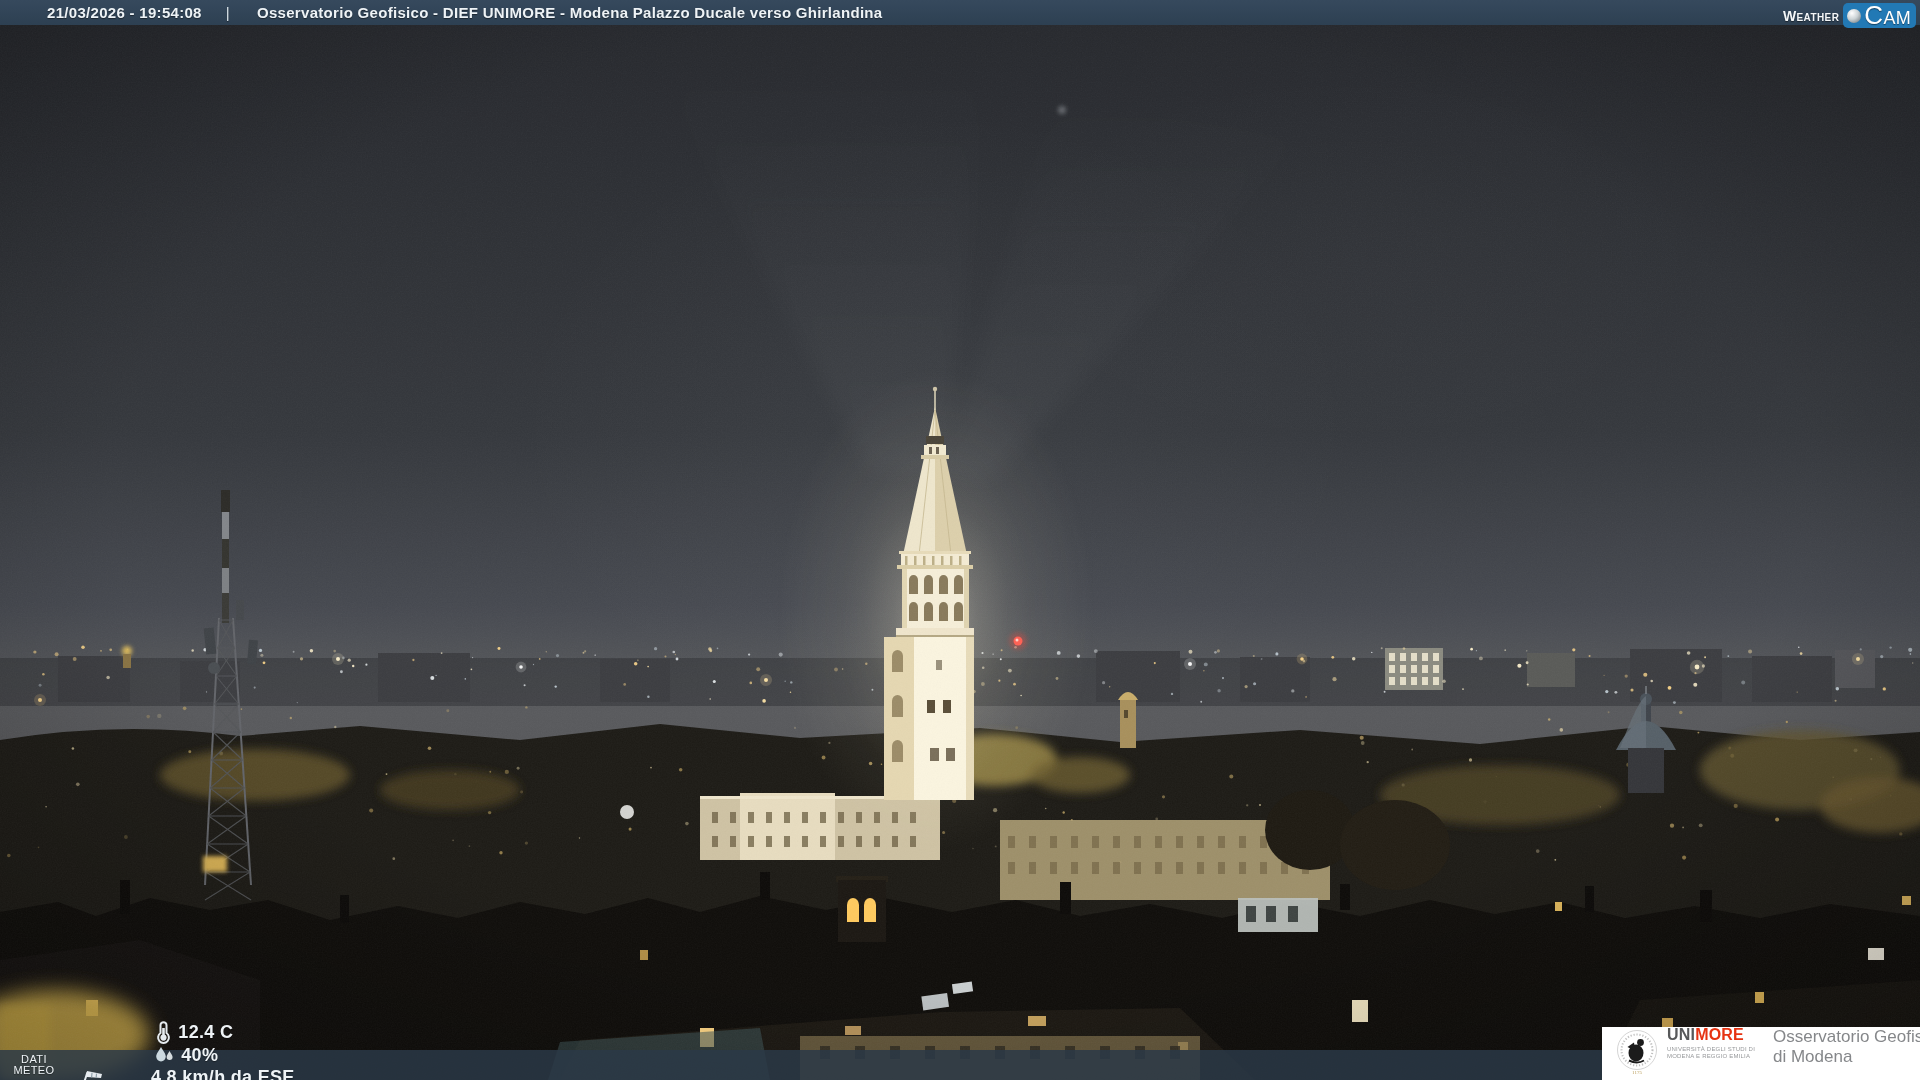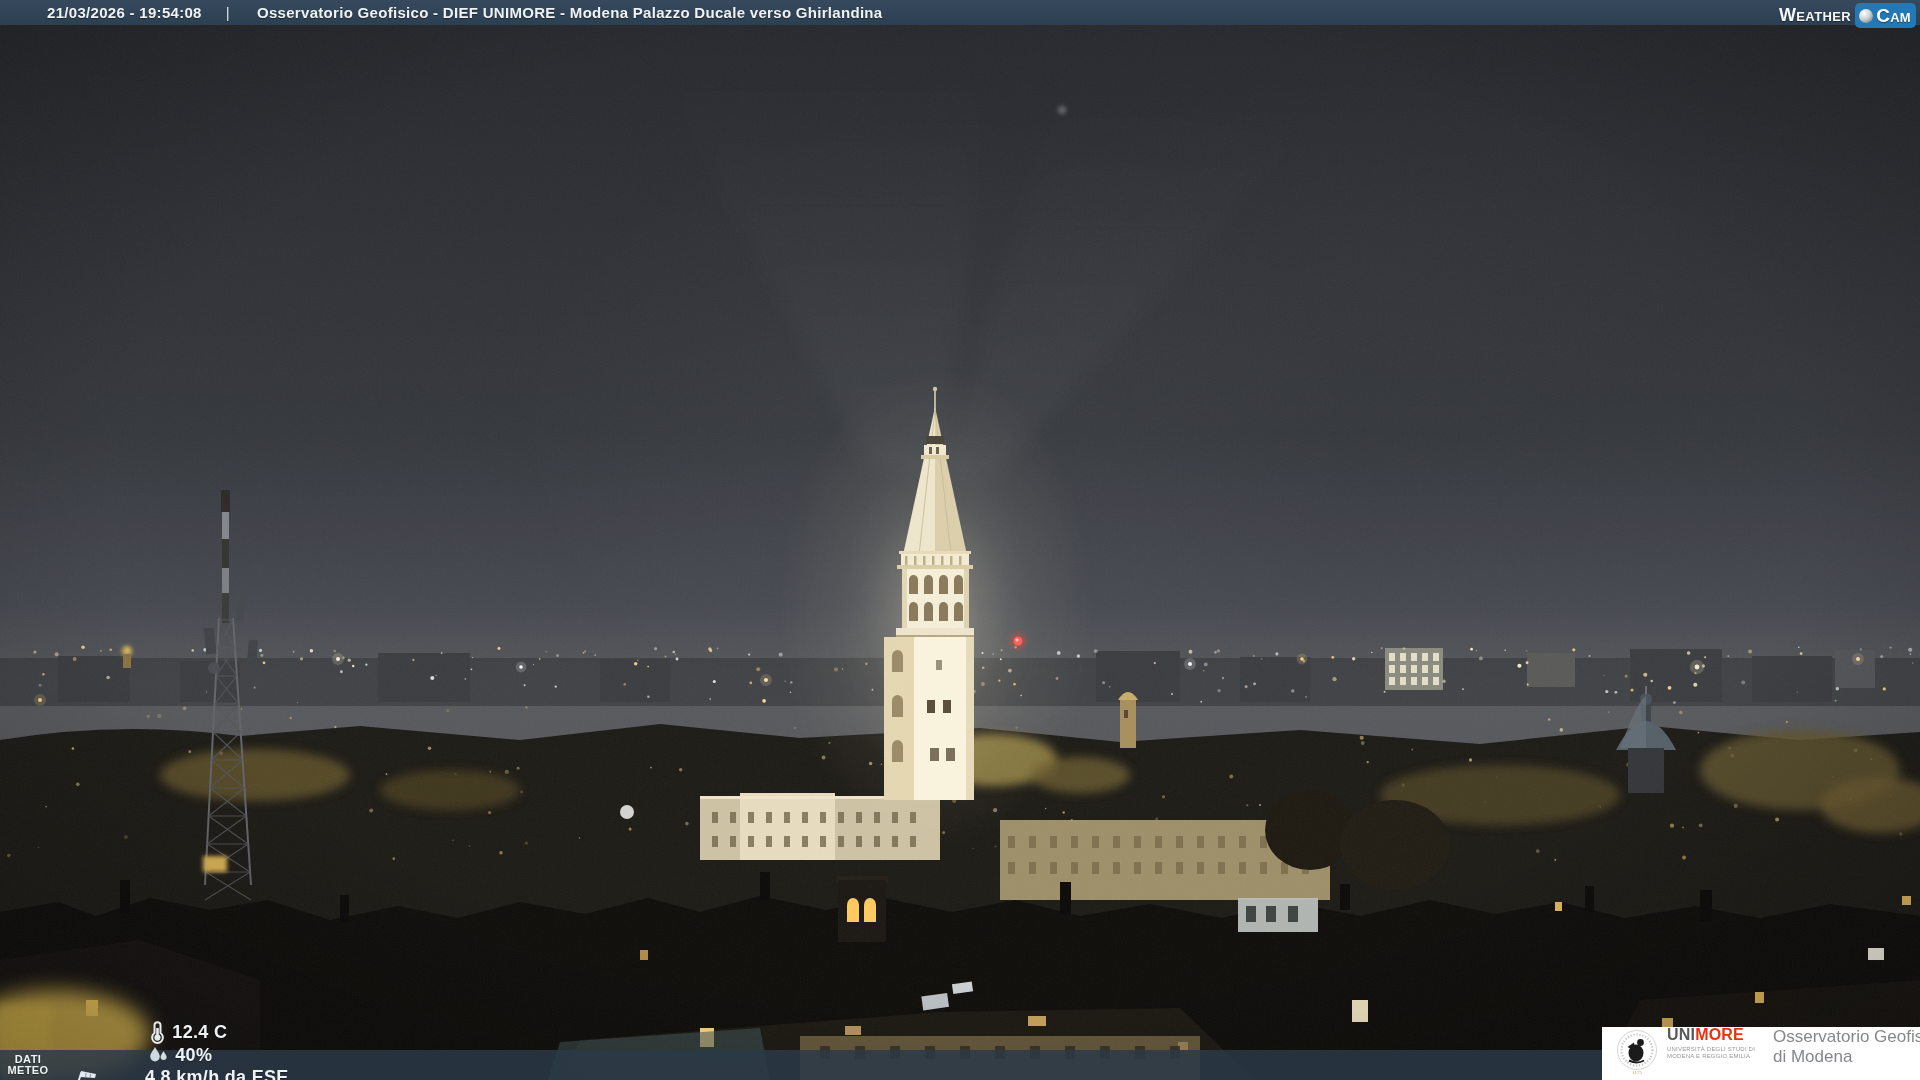--- a/index.html
+++ b/index.html
@@ -12,34 +12,34 @@
     position:absolute;top:0;left:0;right:0;height:25px;z-index:10;
     background:linear-gradient(180deg,#36495d 0%,#2d4052 100%);
     display:flex;align-items:center;
     color:#eef3f6;font-size:15px;font-weight:bold;letter-spacing:.3px;
     text-shadow:0 1px 1px rgba(0,0,0,.45);
   }
   .top-bar .ts{margin-left:47px;white-space:pre;}
   .top-bar .sep{margin:0 27px 0 24px;font-weight:normal;color:#dde6ec;}
   .top-bar .title{white-space:pre;text-align:right;}
   .wc{position:absolute;right:4px;top:3px;display:flex;align-items:center;}
-  .wc-weather{font-variant:small-caps;font-size:18px;font-weight:bold;color:#f4f7f9;letter-spacing:.4px;margin-right:4px;}
+  .wc-weather{font-variant:small-caps;font-size:14px;font-weight:bold;color:#f4f7f9;letter-spacing:.4px;margin-right:4px;}
   .wc-box{background:#2279b5;border-radius:5px;height:25px;display:inline-flex;align-items:center;padding:0 5px 0 4px;}
   .wc-globe{width:14px;height:14px;border-radius:50%;margin-right:3px;
     background:radial-gradient(circle at 35% 30%,#ffffff,#ccd3d6 45%,#8b9499 78%,#6e777c);}
-  .wc-cam{font-variant:small-caps;font-size:19px;font-weight:bold;color:#ffffff;letter-spacing:.3px;}
+  .wc-cam{font-variant:small-caps;font-size:26px;font-weight:normal;color:#ffffff;letter-spacing:.3px;}
 
   
   .bottom-bar{
     position:absolute;left:0;right:0;bottom:0;height:30px;z-index:10;
     background:rgba(43,57,71,.84);
     display:flex;align-items:center;
     color:#eef3f6;text-shadow:0 1px 1px rgba(0,0,0,.4);
   }
-  .dati{margin-left:2px;width:52px;text-align:center;font-size:11px;font-weight:bold;line-height:11px;letter-spacing:.4px;}
+  .dati{margin-left:8px;width:52px;text-align:center;font-size:11px;font-weight:normal;line-height:11px;letter-spacing:.4px;}
   .readings{display:flex;align-items:center;margin-left:18px;flex-direction:column;}
   .reading{display:flex;align-items:center;}
   .reading svg{margin-right:5px;}
   .reading b{font-size:18px;font-weight:bold;letter-spacing:.3px;white-space:pre;}
   .r1{margin-right:16px;} .r2{margin-right:32px;} .r3{margin-right:31px;gap:42px;}
 
   
   .logo-box{
     position:absolute;right:0;bottom:0;width:318px;height:53px;z-index:20;
     background:#ffffff;display:flex;align-items:flex-start;

